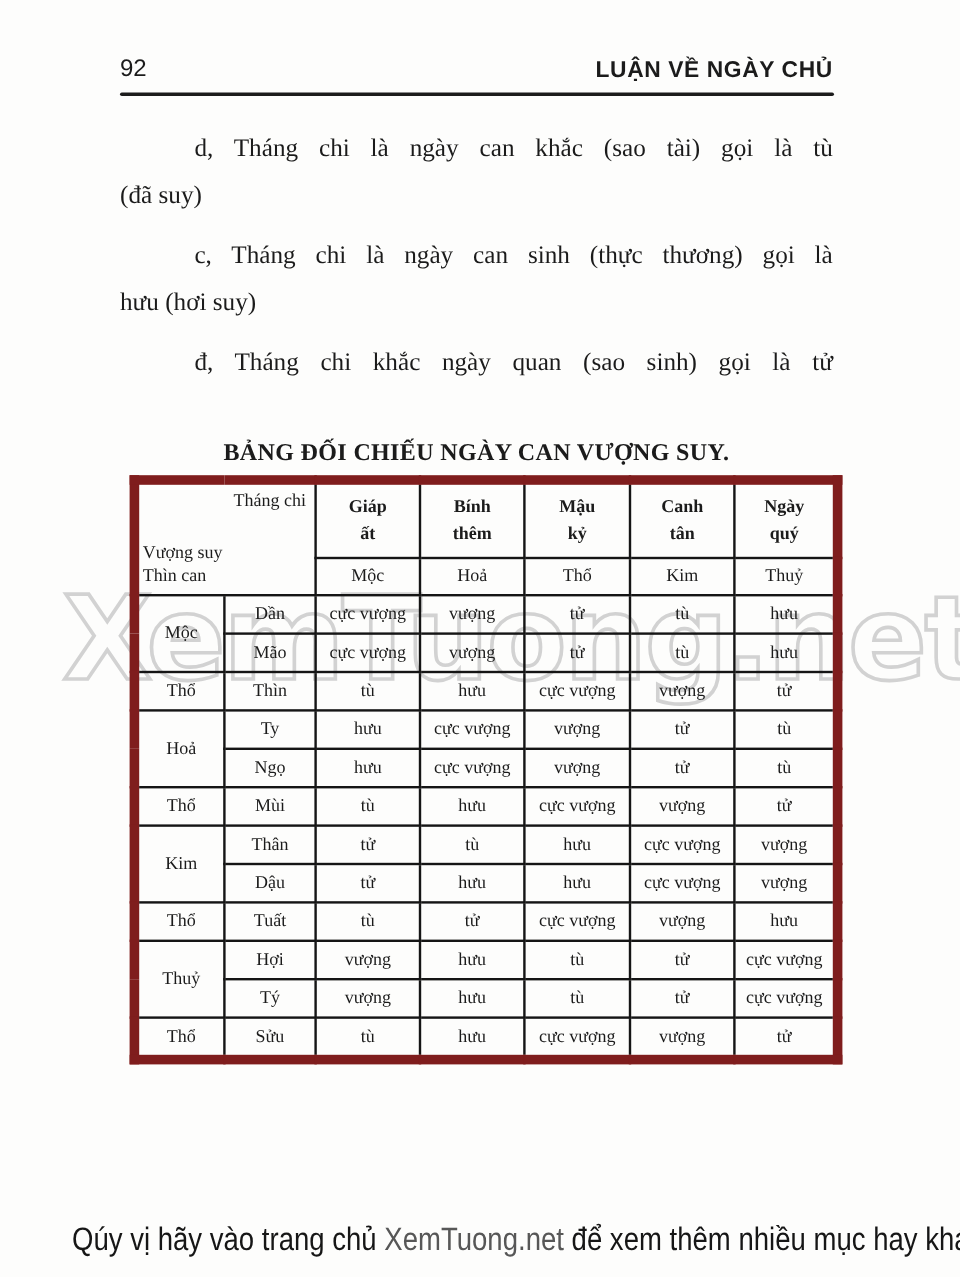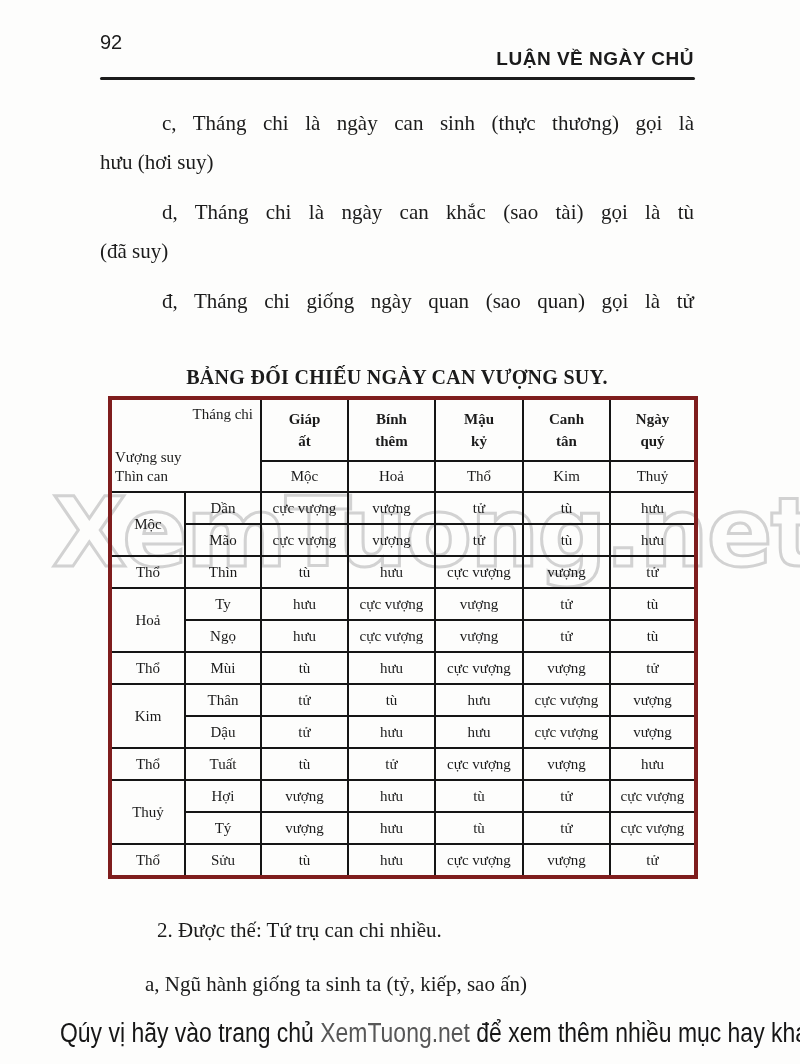--- a/index.html
+++ b/index.html
@@ -1,34 +1,34 @@
 <!DOCTYPE html>
 <html><head>
 <meta charset="utf-8">
 <style>
   html,body{margin:0;padding:0;background:#e8e8e8;}
   .page{position:relative;width:800px;height:1064px;background:#fdfdfc;overflow:hidden;
         font-family:"Liberation Serif",serif;color:#1b1b1b;}
 
   
-  .hdr-num{position:absolute;top:31px;left:100px;font:20px "Liberation Sans",sans-serif;}
+  .hdr-num{position:absolute;top:46px;left:100px;font:20px "Liberation Sans",sans-serif;}
   .hdr-title{position:absolute;top:48px;right:106px;font:700 19px "Liberation Sans",sans-serif;letter-spacing:.5px;text-align:right;}
   .hdr-rule{position:absolute;top:77px;left:100px;width:595px;height:3px;background:#1c1c1c;border-radius:2px;}
 
   
   .paras{position:absolute;top:104px;left:100px;width:594px;font:21px/39px "Liberation Serif",serif;}
   .paras .p{margin:0 0 11px 0;}
   .l-first{text-align:justify;text-align-last:justify;padding-left:62px;}
   .l-rest{text-align:left;}
 
   
   .tbl-title{position:absolute;top:366px;left:100px;width:594px;text-align:center;
              font:700 20px "Liberation Serif",serif;letter-spacing:.3px;}
   .tbl-wrap{position:absolute;top:396px;left:108px;z-index:2;}
-  table.vs{border-collapse:collapse;table-layout:fixed;width:586px;border:4px solid #7f1d1d;background:transparent;}
+  table.vs{border-collapse:collapse;table-layout:fixed;width:586px;border:8px solid #7f1d1d;background:transparent;}
   table.vs th,table.vs td{border:2px solid #151515;font:15px/1.25 "Liberation Serif",serif;font-weight:400;
              text-align:center;vertical-align:middle;padding:0;color:#1b1b1b;background:transparent;}
   .row-stems th{height:60px;}
   .row-stems .ln{display:block;line-height:22px;font-weight:bold;}
   .row-els th{height:29px;}
   table.vs tbody td{height:30px;}
   .corner{position:relative;}
   .corner .tc{position:absolute;top:5px;right:7px;}
   .corner .vsy{position:absolute;left:3px;top:48px;}
   .corner .nc{position:absolute;left:3px;bottom:5px;}
@@ -54,29 +54,29 @@
 <body>
 
 <div class="page">
 
   <div class="hdr-num">92</div>
   <div class="hdr-title">LUẬN VỀ NGÀY CHỦ</div>
   <div class="hdr-rule"></div>
 
   <div class="paras">
     <div class="p">
+      <div class="l-first">d, Tháng chi là ngày can khắc (sao tài) gọi là tù</div>
+      <div class="l-rest">(đã suy)</div>
+    </div>
+    <div class="p">
       <div class="l-first">c, Tháng chi là ngày can sinh (thực thương) gọi là</div>
       <div class="l-rest">hưu (hơi suy)</div>
     </div>
     <div class="p">
-      <div class="l-first">d, Tháng chi là ngày can khắc (sao tài) gọi là tù</div>
-      <div class="l-rest">(đã suy)</div>
-    </div>
-    <div class="p">
-      <div class="l-first">đ, Tháng chi giống ngày quan (sao quan) gọi là tử</div>
+      <div class="l-first">đ, Tháng chi khắc ngày quan (sao sinh) gọi là tử</div>
     </div>
   </div>
 
   <div class="wm">XemTuong.net</div>
 
   <div class="tbl-title">BẢNG ĐỐI CHIẾU NGÀY CAN VƯỢNG SUY.</div>
 
   <div class="tbl-wrap">
     <table class="vs">
       <colgroup>
@@ -226,20 +226,16 @@
           <td>tù</td>
           <td>hưu</td>
           <td>cực vượng</td>
           <td>vượng</td>
           <td>tử</td>
         </tr>
       </tbody>
     </table>
   </div>
 
-  <div class="after">
-    <p class="a1">2. Được thế: Tứ trụ can chi nhiều.</p>
-    <p class="a2">a, Ngũ hành giống ta sinh ta (tỷ, kiếp, sao ấn)</p>
-  </div>
 
   <div class="footer"><span>Qúy vị hãy vào trang chủ </span><span class="lk">XemTuong.net</span><span> để xem thêm nhiều mục hay khác</span></div>
 
 </div>
 
 </body></html>

